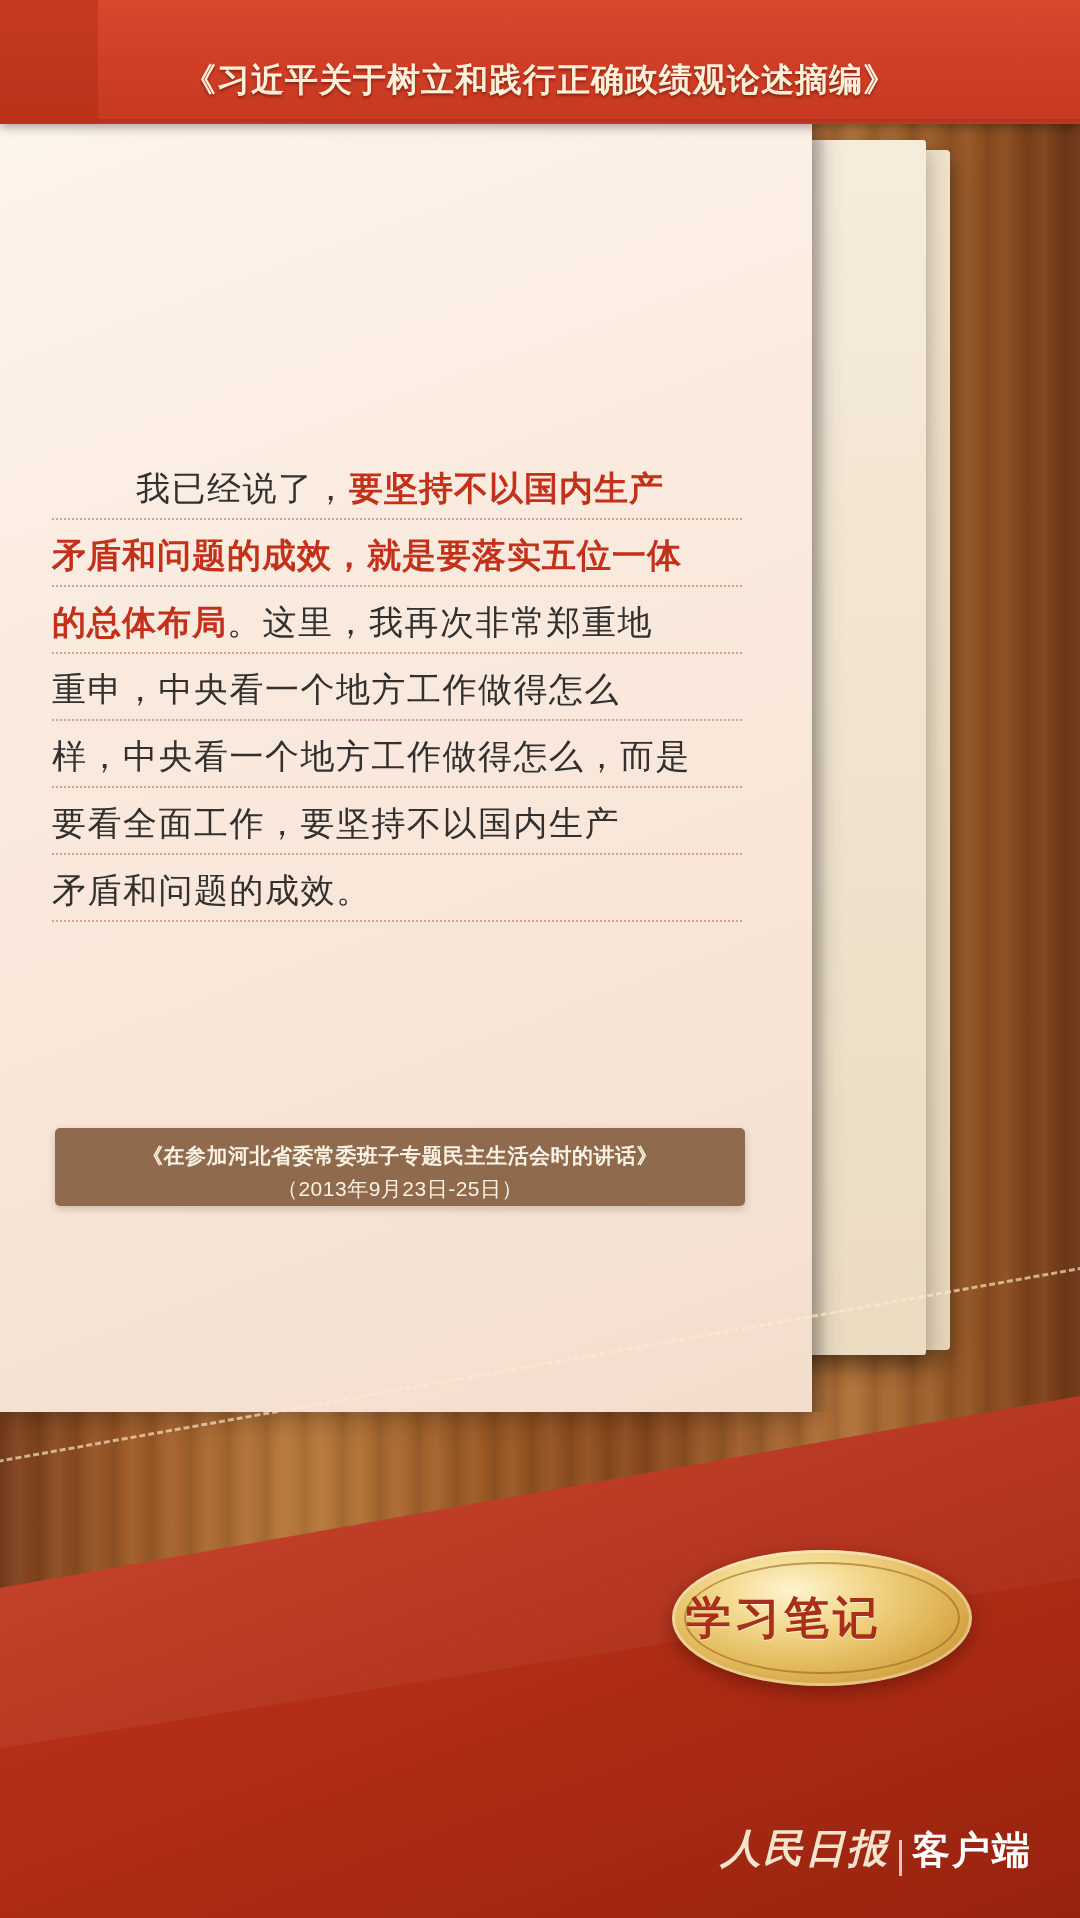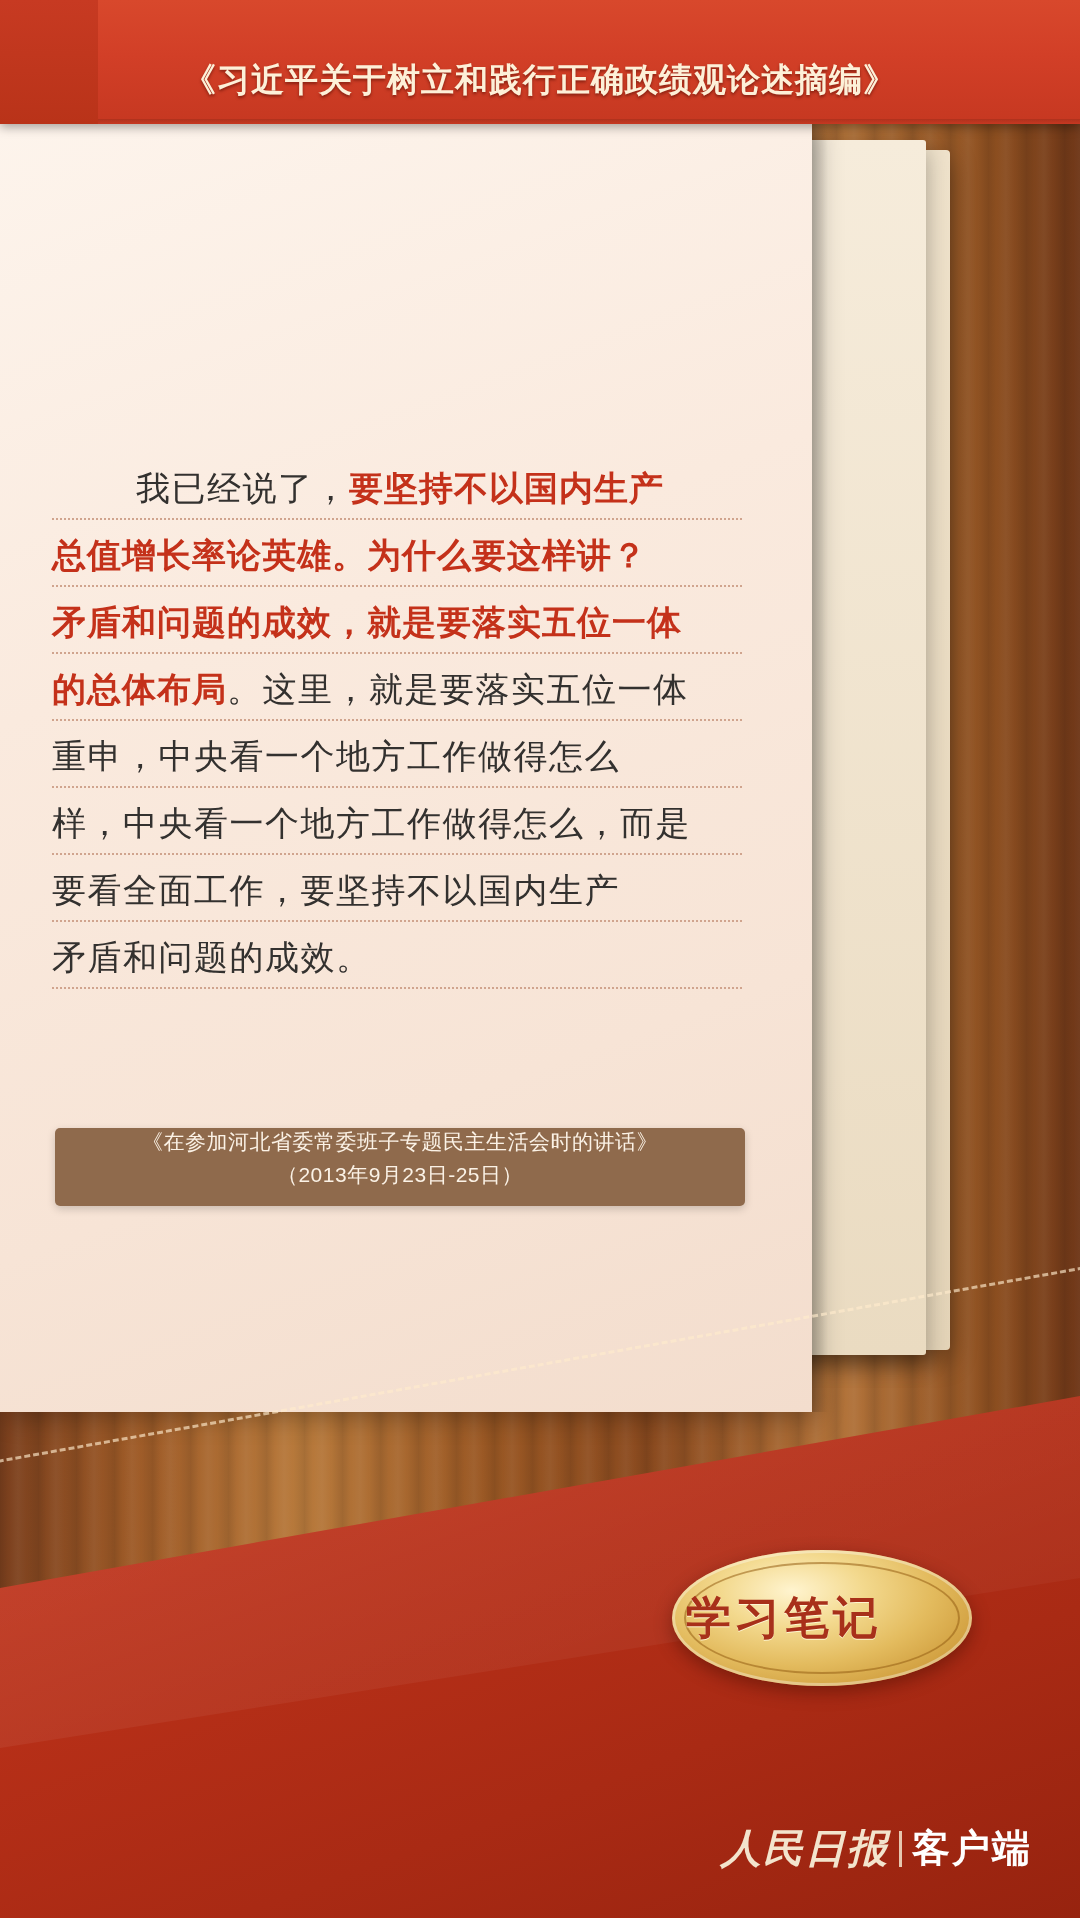--- a/index.html
+++ b/index.html
@@ -143,21 +143,21 @@
     width: 690px;
     height: 78px;
     background: #8f6a4c;
     border-radius: 5px;
     color: #fbf2e6;
     text-align: center;
     z-index: 7;
     font-family: "Liberation Sans", "DejaVu Sans", sans-serif;
     box-shadow: 0 3px 8px rgba(0,0,0,0.18);
   }
-  .source-bar .l1 { font-size: 21px; letter-spacing: 0.5px; }
+  .source-bar .l1 { font-size: 21px; padding-top: 14px; letter-spacing: 0.5px; font-weight: bold; }
   .source-bar .l2 { font-size: 21px; padding-top: 5px; letter-spacing: 0.5px; }
 
   
   .bottom-red {
     position: absolute;
     left: 0; bottom: 0;
     width: 1080px;
     height: 640px;
     z-index: 12;
     background: linear-gradient(160deg, #c93a21 0%, #bb3119 35%, #a92a14 70%, #97230f 100%);
@@ -218,21 +218,21 @@
     text-shadow: 0 1px 0 rgba(255,250,220,0.85);
   }
 
   
   .footer {
     position: absolute;
     right: 48px;
     bottom: 42px;
     z-index: 16;
     display: flex;
-    align-items: center;
+    align-items: flex-end;
     gap: 10px;
   }
   .footer .rm {
     font-family: "Liberation Serif", "DejaVu Serif", serif;
     font-size: 40px;
     font-weight: bold;
     color: #f3e4cd;
     letter-spacing: 2px;
     font-style: italic;
   }
@@ -263,27 +263,24 @@
   <div class="top-banner">
     <div class="banner-tab"></div>
     <div class="banner-title">《习近平关于树立和践行正确政绩观论述摘编》</div>
   </div>
 
   <div class="quote-block">
     <div class="q-line">
       <span class="indent"></span><span>我已经说了，</span><span class="em">要坚持不以国内生产</span>
     </div>
     <div class="q-line">
-      <span class="em">总值增长率论英雄。为什么要这样讲？</span>
-    </div>
-    <div class="q-line">
       <span class="em">矛盾和问题的成效，就是要落实五位一体</span>
     </div>
     <div class="q-line">
-      <span class="em">的总体布局</span><span>。这里，就是要落实五位一体</span>
+      <span class="em">的总体布局</span><span>。这里，我再次非常郑重地</span>
     </div>
     <div class="q-line">
       <span>重申，中央看一个地方工作做得怎么</span>
     </div>
     <div class="q-line">
       <span>样，中央看一个地方工作做得怎么，而是</span>
     </div>
     <div class="q-line">
       <span>要看全面工作，要坚持不以国内生产</span>
     </div>

